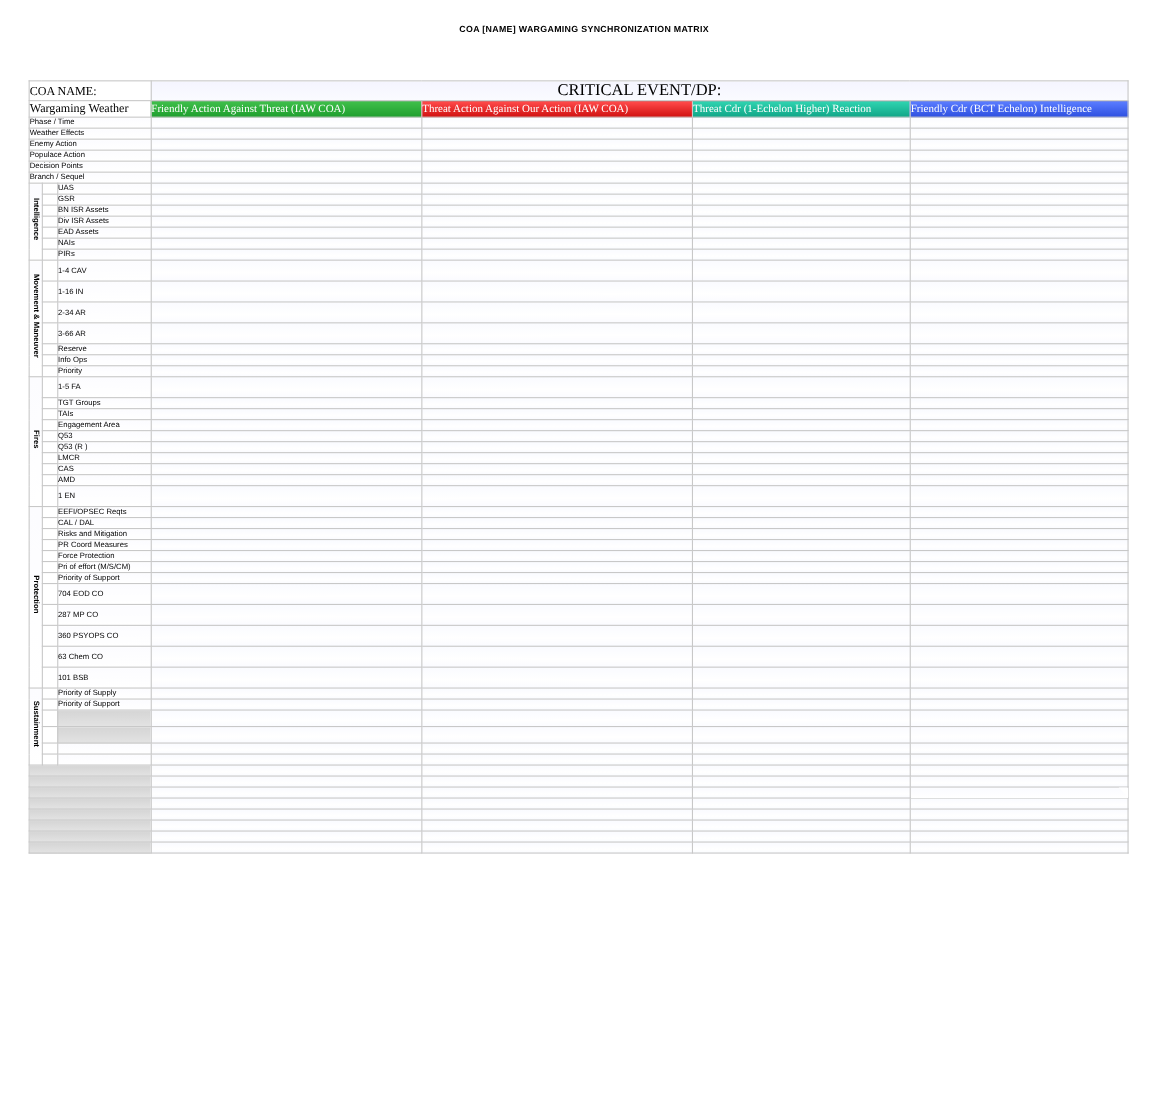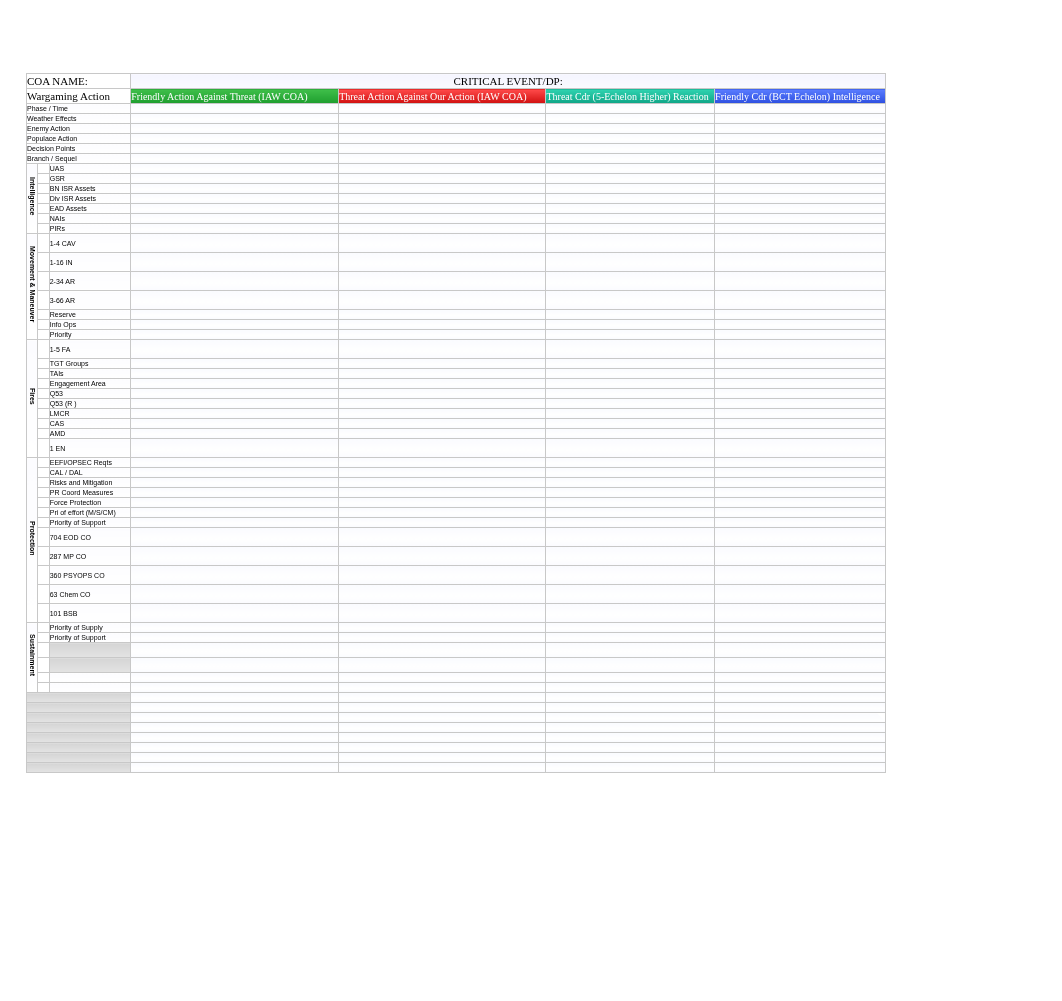--- a/index.html
+++ b/index.html
@@ -22,41 +22,41 @@
     width: 100%;
     text-align: center;
     font-size: 8px;
     font-weight: bold;
     letter-spacing: 0.3px;
   }
   .matrix {
     position: absolute;
     top: 73px;
     left: 26px;
-    width: 860px;
+    width: 1000px;
     border-collapse: collapse;
     border-radius: 29px;
   }
   .matrix td {
     border: 1px solid #c8c8c8;
     vertical-align: middle;
     padding: 0;
   }
   .coa-name-cell {
     font-family: "Times New Roman", Times, serif;
     font-size: 11px;
     font-weight: normal;
     padding-left: 4px;
     height: 14px;
     background: #fff;
     white-space: nowrap;
   }
   .critical-event-cell {
     font-family: "Times New Roman", Times, serif;
-    font-size: 11px;
+    font-size: 15px;
     font-weight: normal;
     text-align: center;
     background: linear-gradient(to bottom, #f5f5ff 0%, #fafbff 100%);
     height: 14px;
     margin-left: 11px;
   }
   .wargaming-cell {
     font-family: "Times New Roman", Times, serif;
     font-size: 11px;
     padding-left: 4px;
@@ -130,43 +130,44 @@
   .col-a     { width: 249px; }
   .col-b     { width: 249px; }
   .col-c     { width: 200px; }
   .col-d     { width: 200px; }
 </style>
 </head>
 <body>
 
 <div class="page">
 
+  <div class="title">COA [NAME] WARGAMING SYNCHRONIZATION MATRIX</div>
 
   <table class="matrix">
     <colgroup>
       <col class="col-sec">
       <col class="col-code">
       <col class="col-label">
       <col class="col-a">
       <col class="col-b">
       <col class="col-c">
       <col class="col-d">
     </colgroup>
 
     <tbody>
         <tr>
       <td class="coa-name-cell" colspan="3">COA NAME:</td>
       <td class="critical-event-cell" colspan="4">CRITICAL EVENT/DP:</td>
     </tr>
 
     <tr>
-      <td class="wargaming-cell" colspan="3">Wargaming Action</td>
+      <td class="wargaming-cell" colspan="3">Wargaming Weather</td>
       <td class="hdr-green">Friendly Action Against Threat (IAW COA)</td>
       <td class="hdr-red">Threat Action Against Our Action (IAW COA)</td>
-      <td class="hdr-teal">Threat Cdr (5-Echelon Higher) Reaction</td>
+      <td class="hdr-teal">Threat Cdr (1-Echelon Higher) Reaction</td>
       <td class="hdr-blue">Friendly Cdr (BCT Echelon) Intelligence</td>
     </tr>
 
     <tr>
       <td class="label-cell" colspan="3">Phase / Time</td>
       <td class="data-cell"></td>
       <td class="data-cell"></td>
       <td class="data-cell"></td>
       <td class="data-cell"></td>
     </tr>

